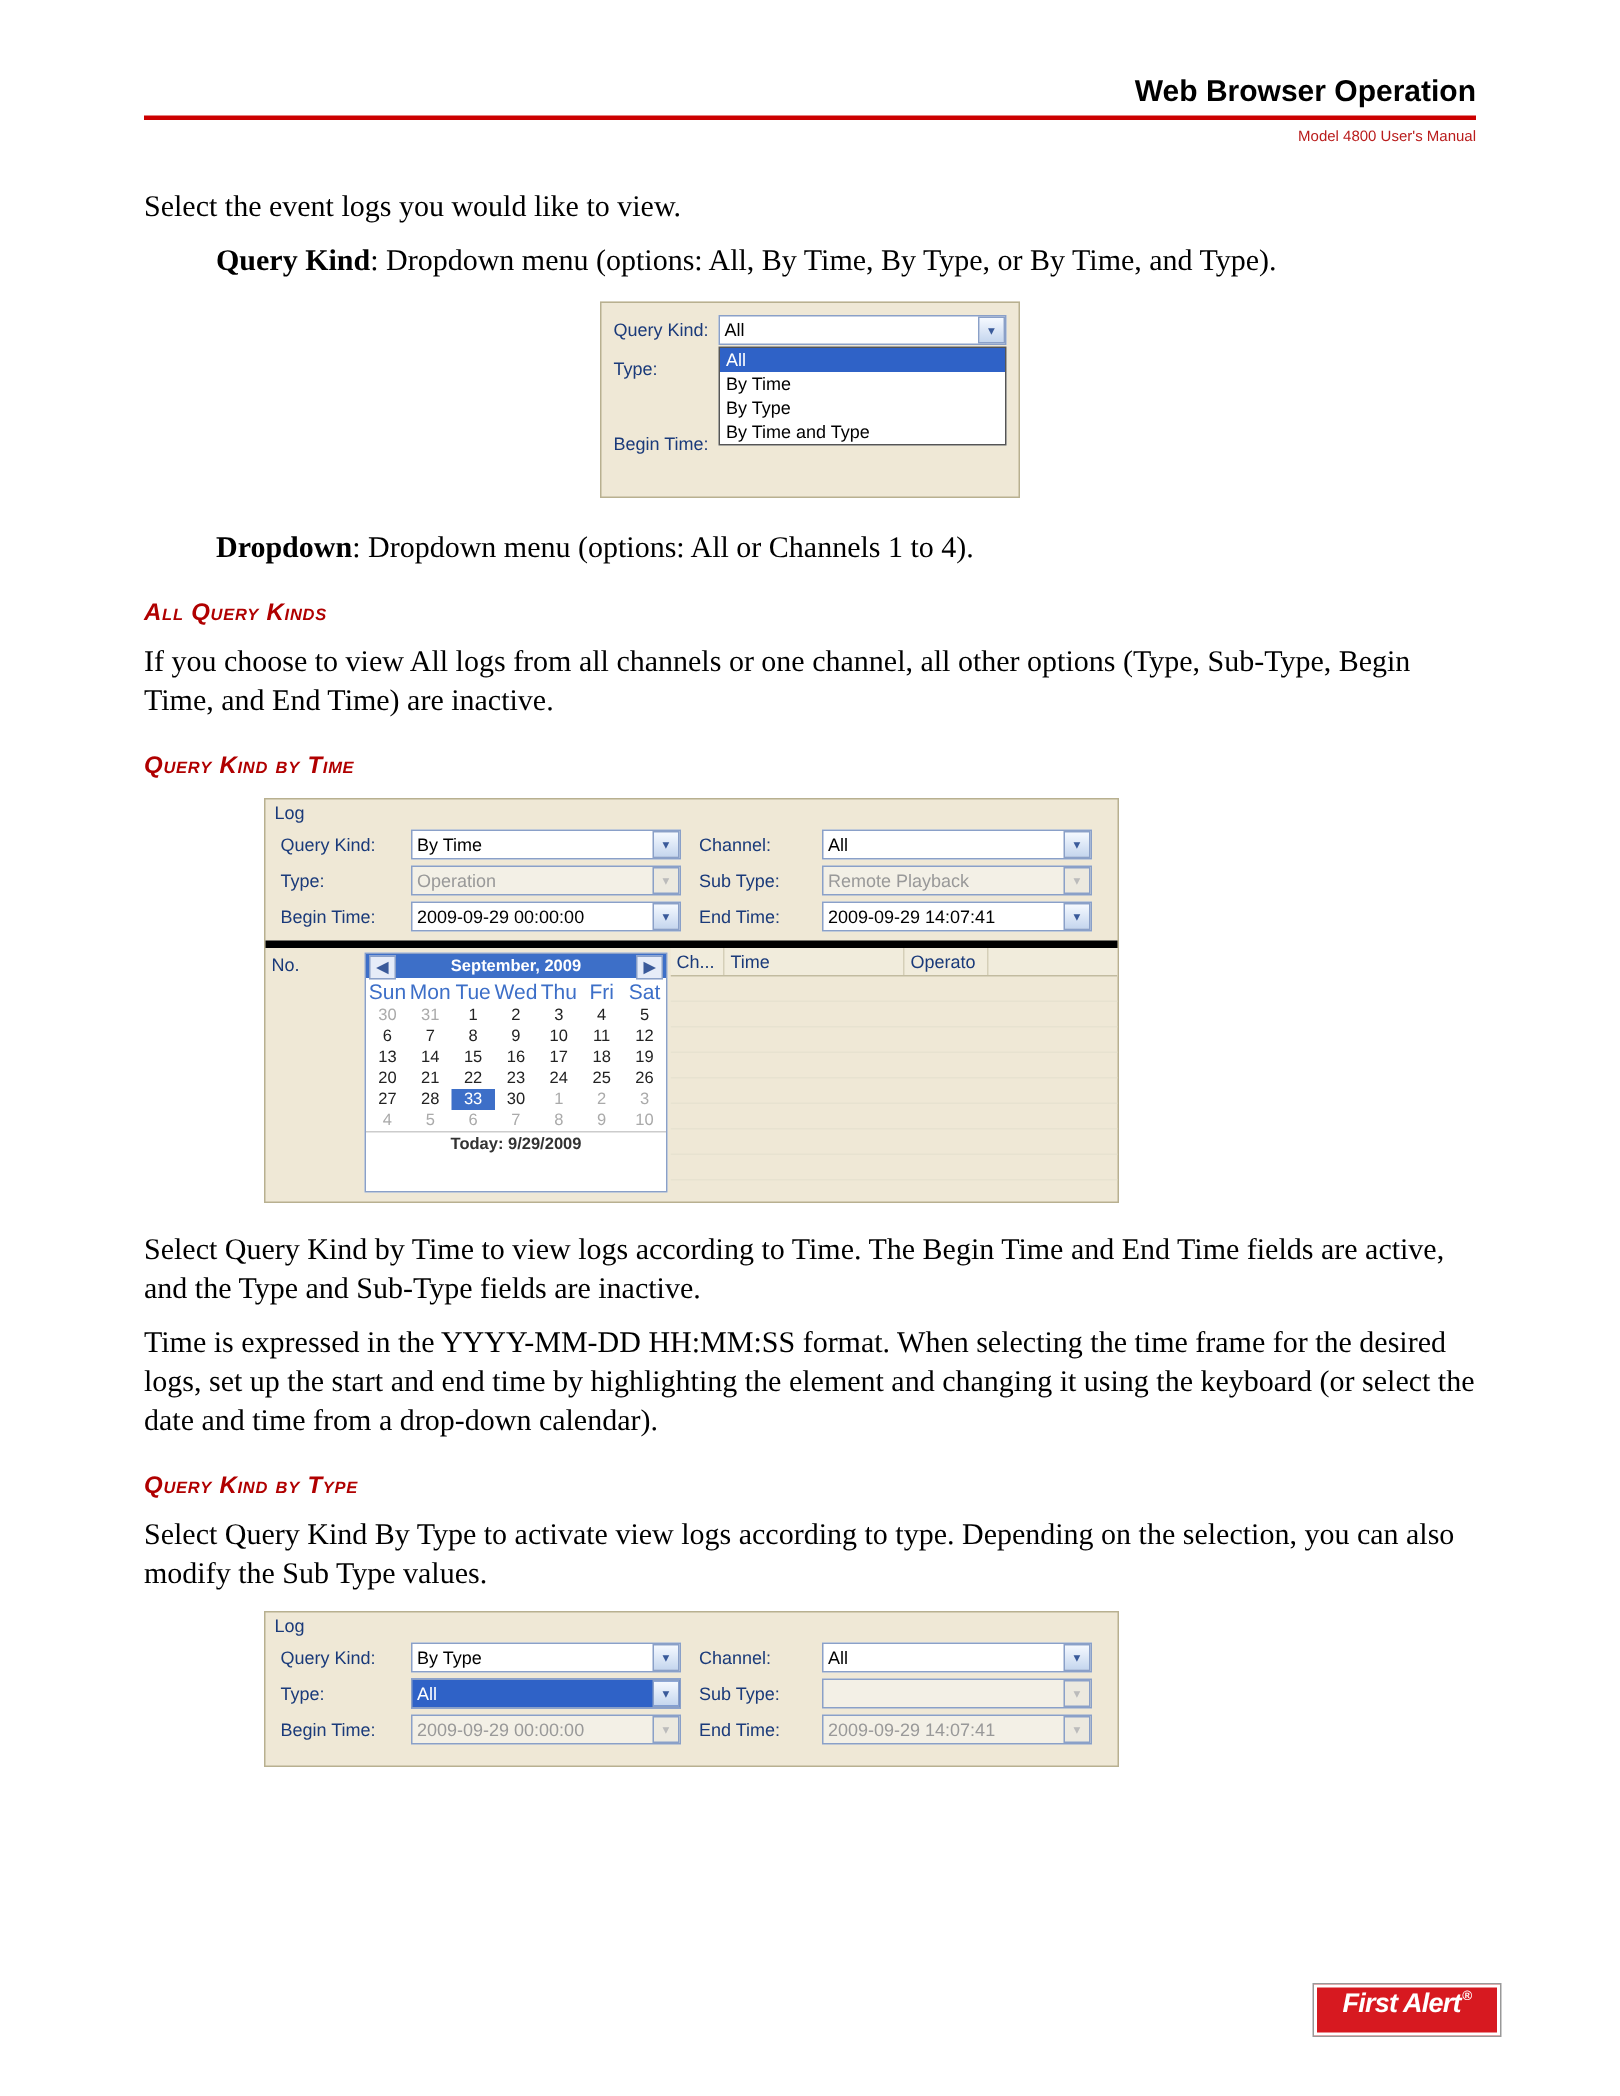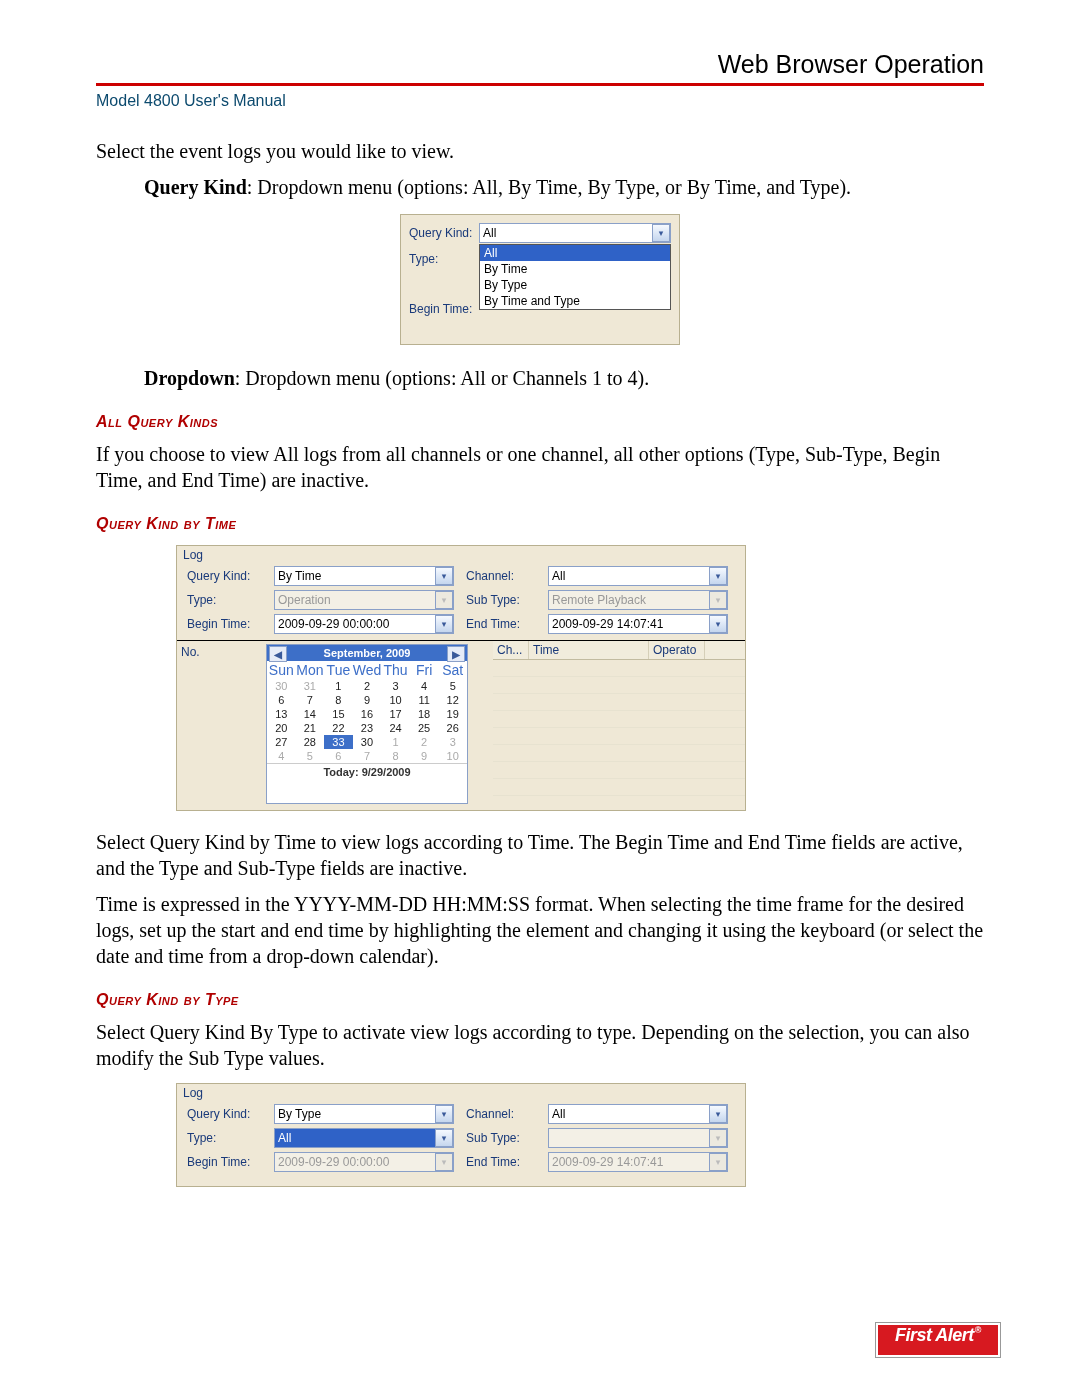--- a/index.html
+++ b/index.html
@@ -12,33 +12,34 @@
   .page {
     width: 1080px;
     min-height: 1397px;
     padding: 50px 96px 40px 96px;
     box-sizing: border-box;
     position: relative;
   }
   .header-title {
     text-align: right;
     font-family: Arial, Helvetica, sans-serif;
-    font-weight: normal;
-    font-size: 25px;
+    font-weight: bold;
+    font-size: 20px;
     margin-bottom: 4px;
   }
   .header-rule {
     height: 3px;
     background: #c00;
     margin-bottom: 6px;
   }
   .header-sub {
+    text-align: right;
     font-family: Arial, Helvetica, sans-serif;
-    font-size: 16px;
-    color: #0c4a6e;
+    font-size: 10px;
+    color: #b91c1c;
     margin-bottom: 28px;
   }
   .body-text { margin: 10px 0; line-height: 1.3; }
   .indent { margin-left: 48px; }
   .section-label {
     font-family: Arial, Helvetica, sans-serif;
     font-variant: small-caps;
     font-weight: bold;
     font-style: italic;
     color: #b00000;
@@ -116,22 +117,21 @@
     display:grid;
     grid-template-columns: 75px 180px 70px 180px;
     column-gap: 12px;
     row-gap: 4px;
     padding: 0 10px 6px 10px;
     align-items:center;
   }
   .form-grid .lab { color:#1a3a7a; }
   .shot2 .lower {
     display:flex;
-    border-top:1px solid #000000;
-    gap:23px;
+    border-top:5px solid #000000;
   }
   .nocol {
     width: 58px;
     padding: 4px 4px;
     font-size:12px;
     color:#1a3a7a;
   }
   .cal {
     border:1px solid #8aa0c8;
     background:#fff;

